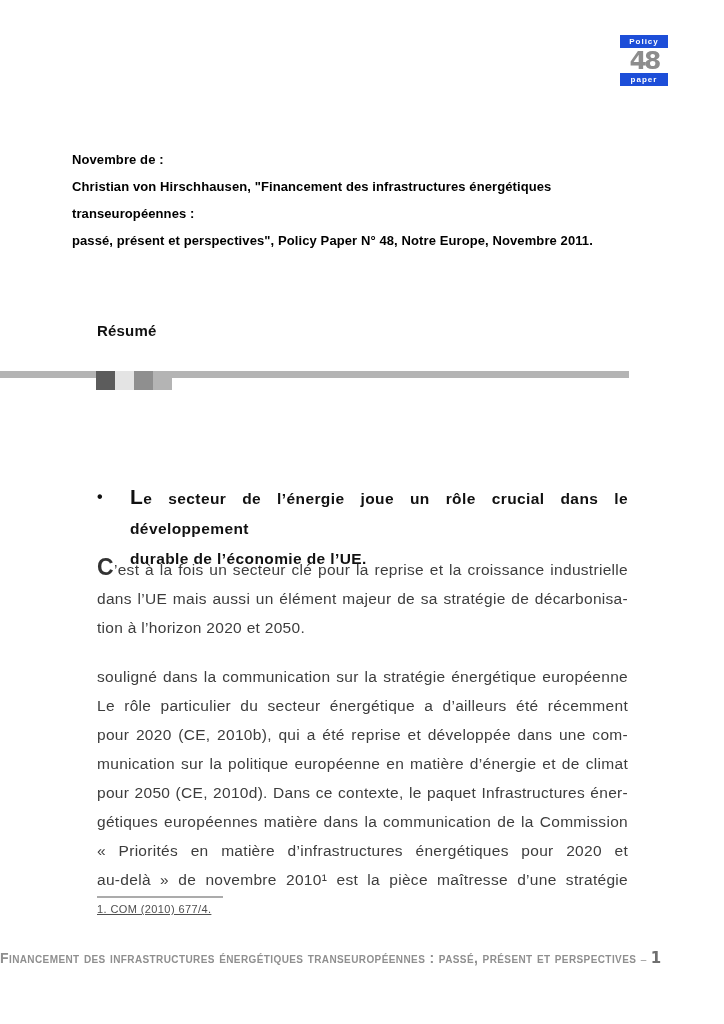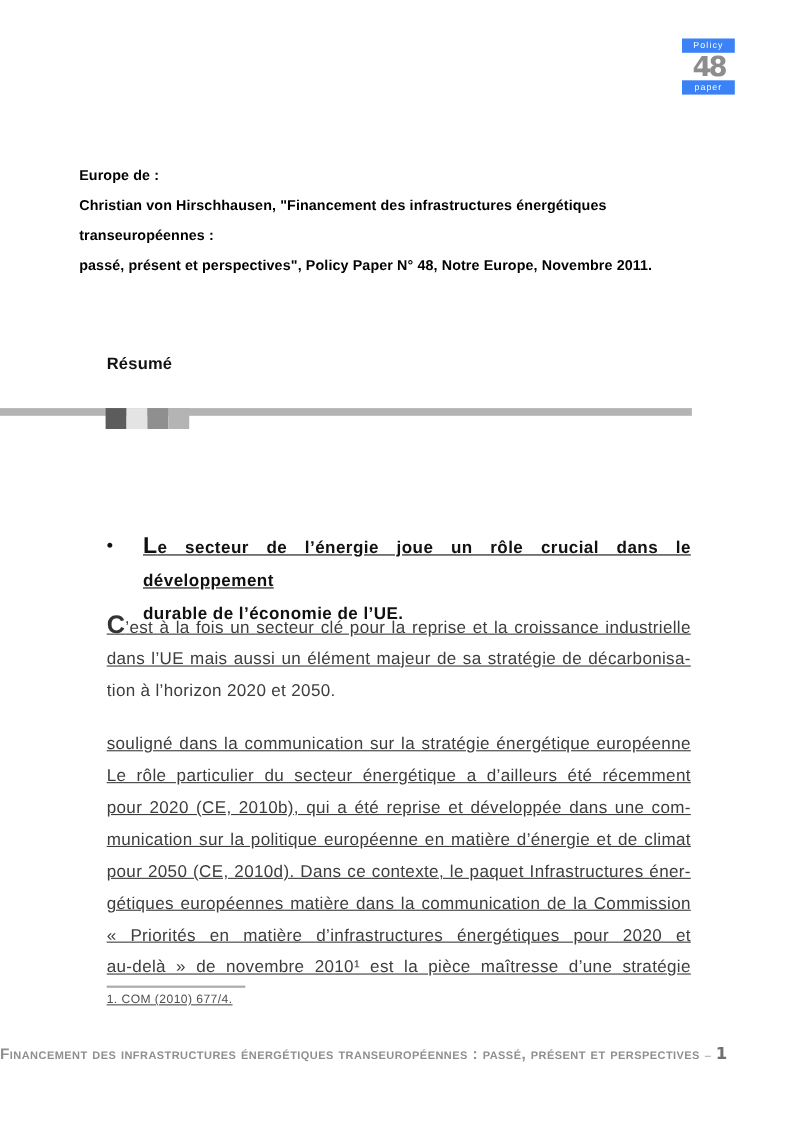--- a/index.html
+++ b/index.html
@@ -10,23 +10,23 @@
     font-family: "Liberation Sans", sans-serif;
     overflow: hidden;
   }
 
   
   .logo {
     position: absolute; left: 620px; top: 35px; width: 48px;
     text-align: center;
   }
   .logo-bar {
-    background: #3b82f6; color: #ffffff;
+    background: #1d4ed8; color: #ffffff;
     font-size: 8px; line-height: 13px; height: 13px;
-    letter-spacing: 1px; font-weight: normal;
+    letter-spacing: 1px; font-weight: bold;
   }
   .logo-number {
     color: #8d8d8d; font-weight: bold;
     font-family: "DejaVu Sans", sans-serif;
     font-size: 25px; line-height: 25px; letter-spacing: -3px;
   }
 
   
   .header-block {
     position: absolute; left: 72px; top: 146px; width: 585px;
@@ -69,21 +69,21 @@
   .lead-l { font-size: 21px; font-weight: bold; line-height: 30px; }
 
   
   .para {
     position: absolute; left: 97px; width: 531px;
     color: #3d3d3d;
     font-size: 15.5px; line-height: 29px; letter-spacing: 0.3px;
   }
   .para-1 { top: 553px; }
   .para-2 { top: 662px; }
-  .jline { text-align: justify; text-align-last: justify; text-decoration: underline; }
+  .jline { text-align: justify; text-align-last: justify; }
   .lline { text-align: left; }
   .lead-c { font-size: 23px; font-weight: bold; line-height: 29px; color: #333333; }
 
   
   .footnote-rule {
     position: absolute; left: 97px; top: 896px; width: 126px; height: 2px;
     background: #ababab;
   }
   .footnote {
     position: absolute; left: 97px; top: 903px;
@@ -110,21 +110,21 @@
 
 <div class="page">
 
   <div class="logo">
     <div class="logo-bar">Policy</div>
     <div class="logo-number">48</div>
     <div class="logo-bar">paper</div>
   </div>
 
   <div class="header-block">
-    <div>Europe de :</div>
+    <div>Novembre de :</div>
     <div>Christian von Hirschhausen, "Financement des infrastructures énergétiques transeuropéennes :</div>
     <div>passé, présent et perspectives", Policy Paper N° 48, Notre Europe, Novembre 2011.</div>
   </div>
 
   <div class="section-title">Résumé</div>
 
   <div class="divider-bar"></div>
   <div class="divider-squares">
     <div class="sq sq1" style="background: rgb(92, 92, 92);"></div>
     <div class="sq sq2" style="background: rgb(228, 228, 228);"></div>

